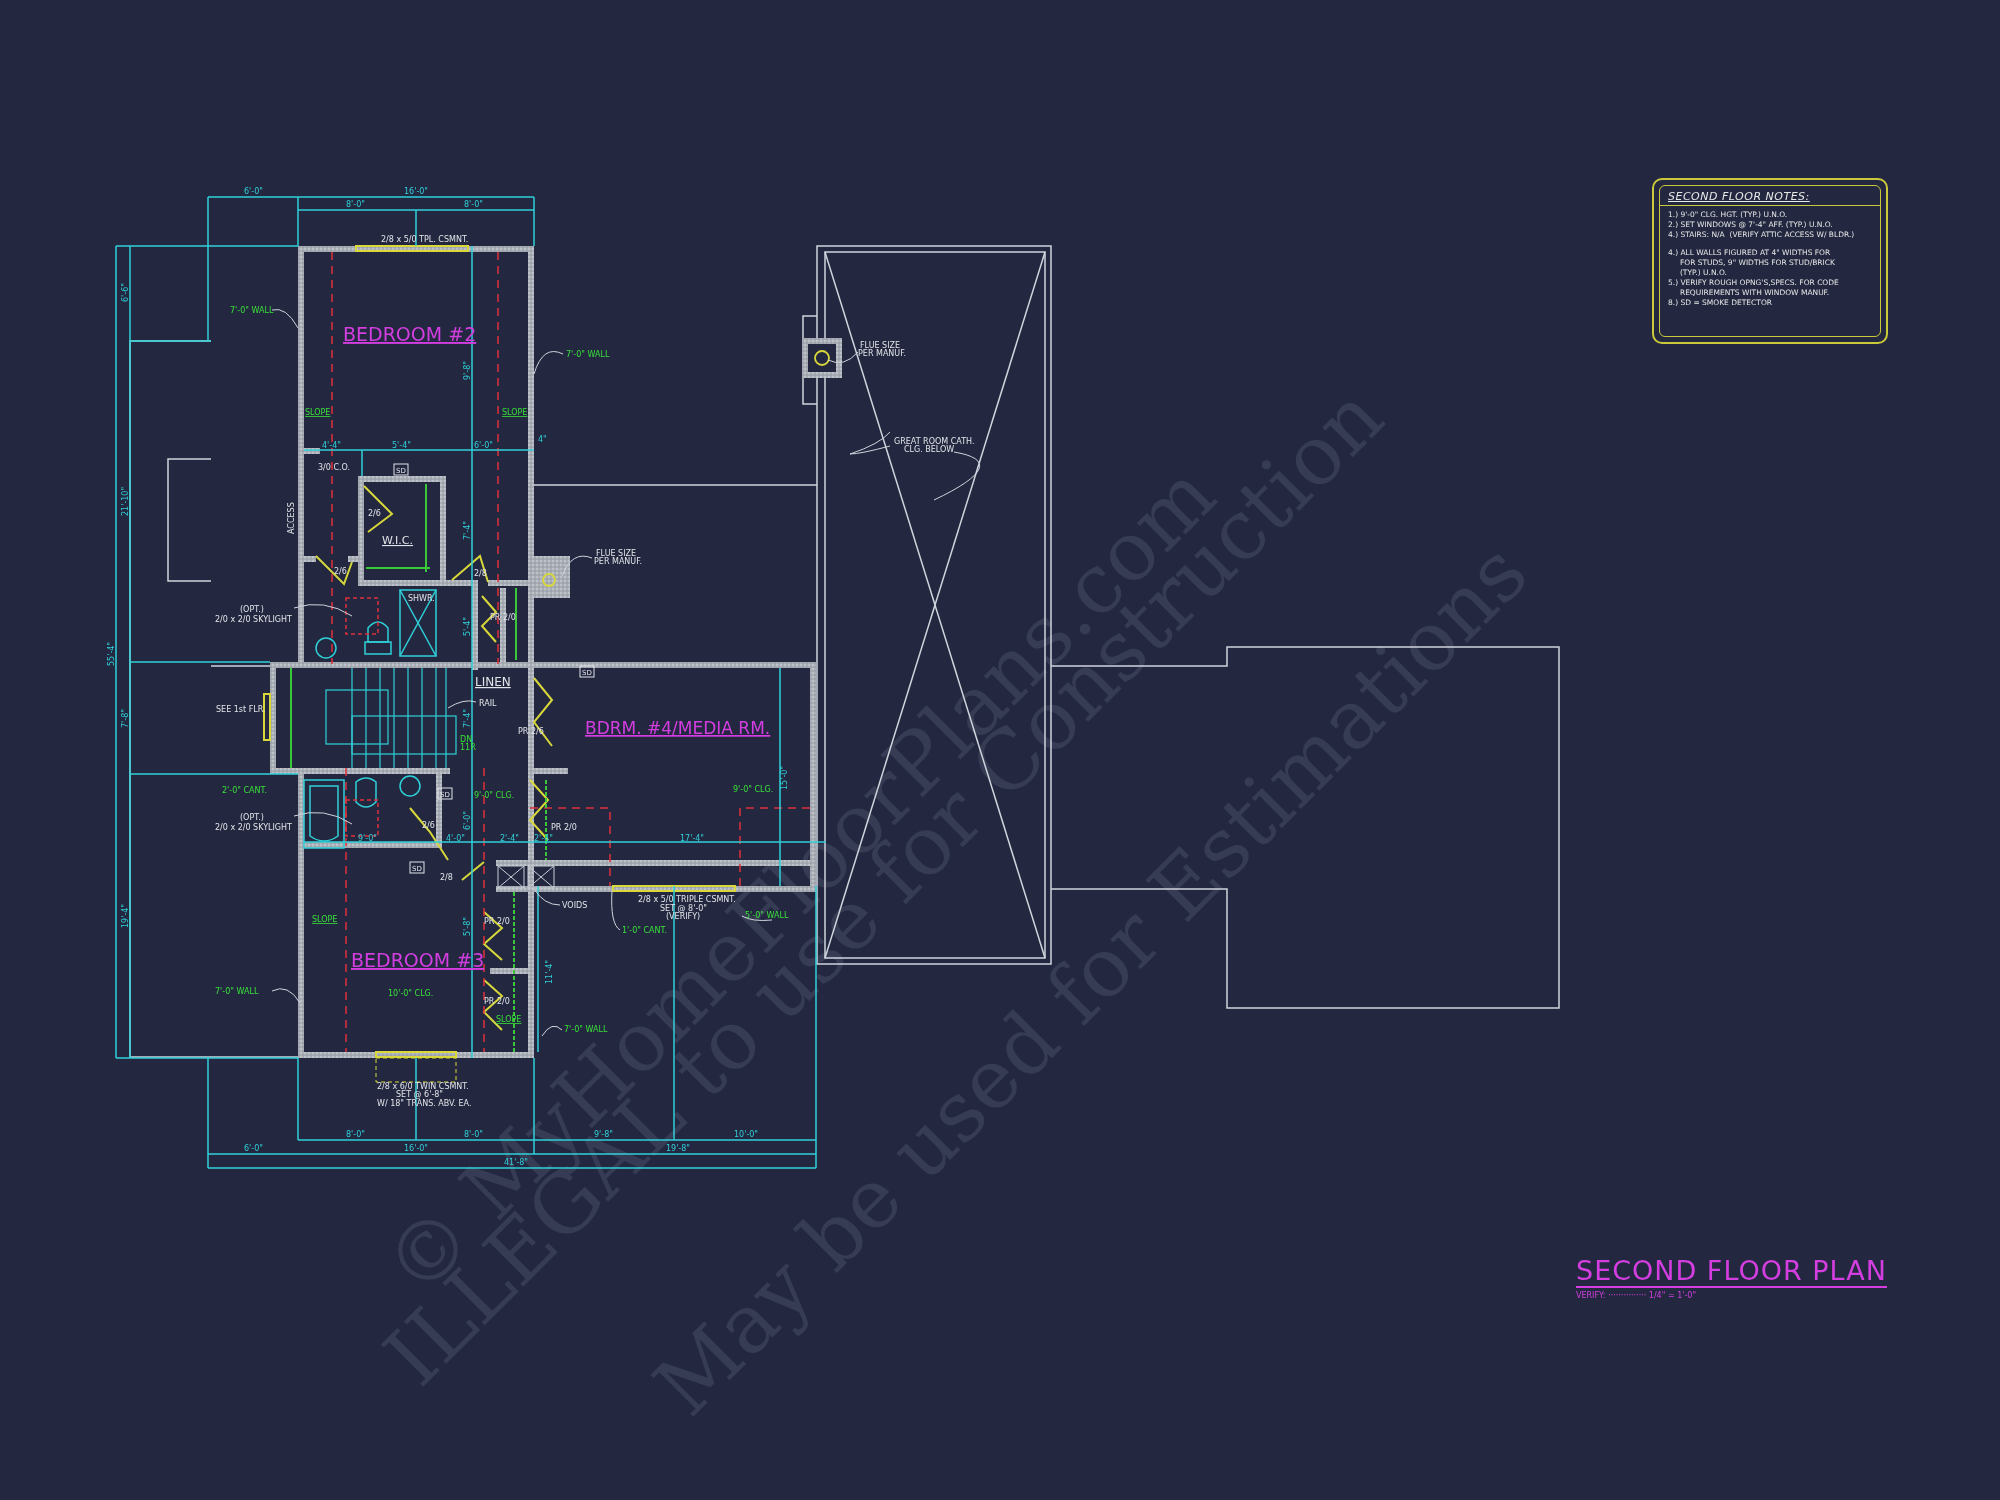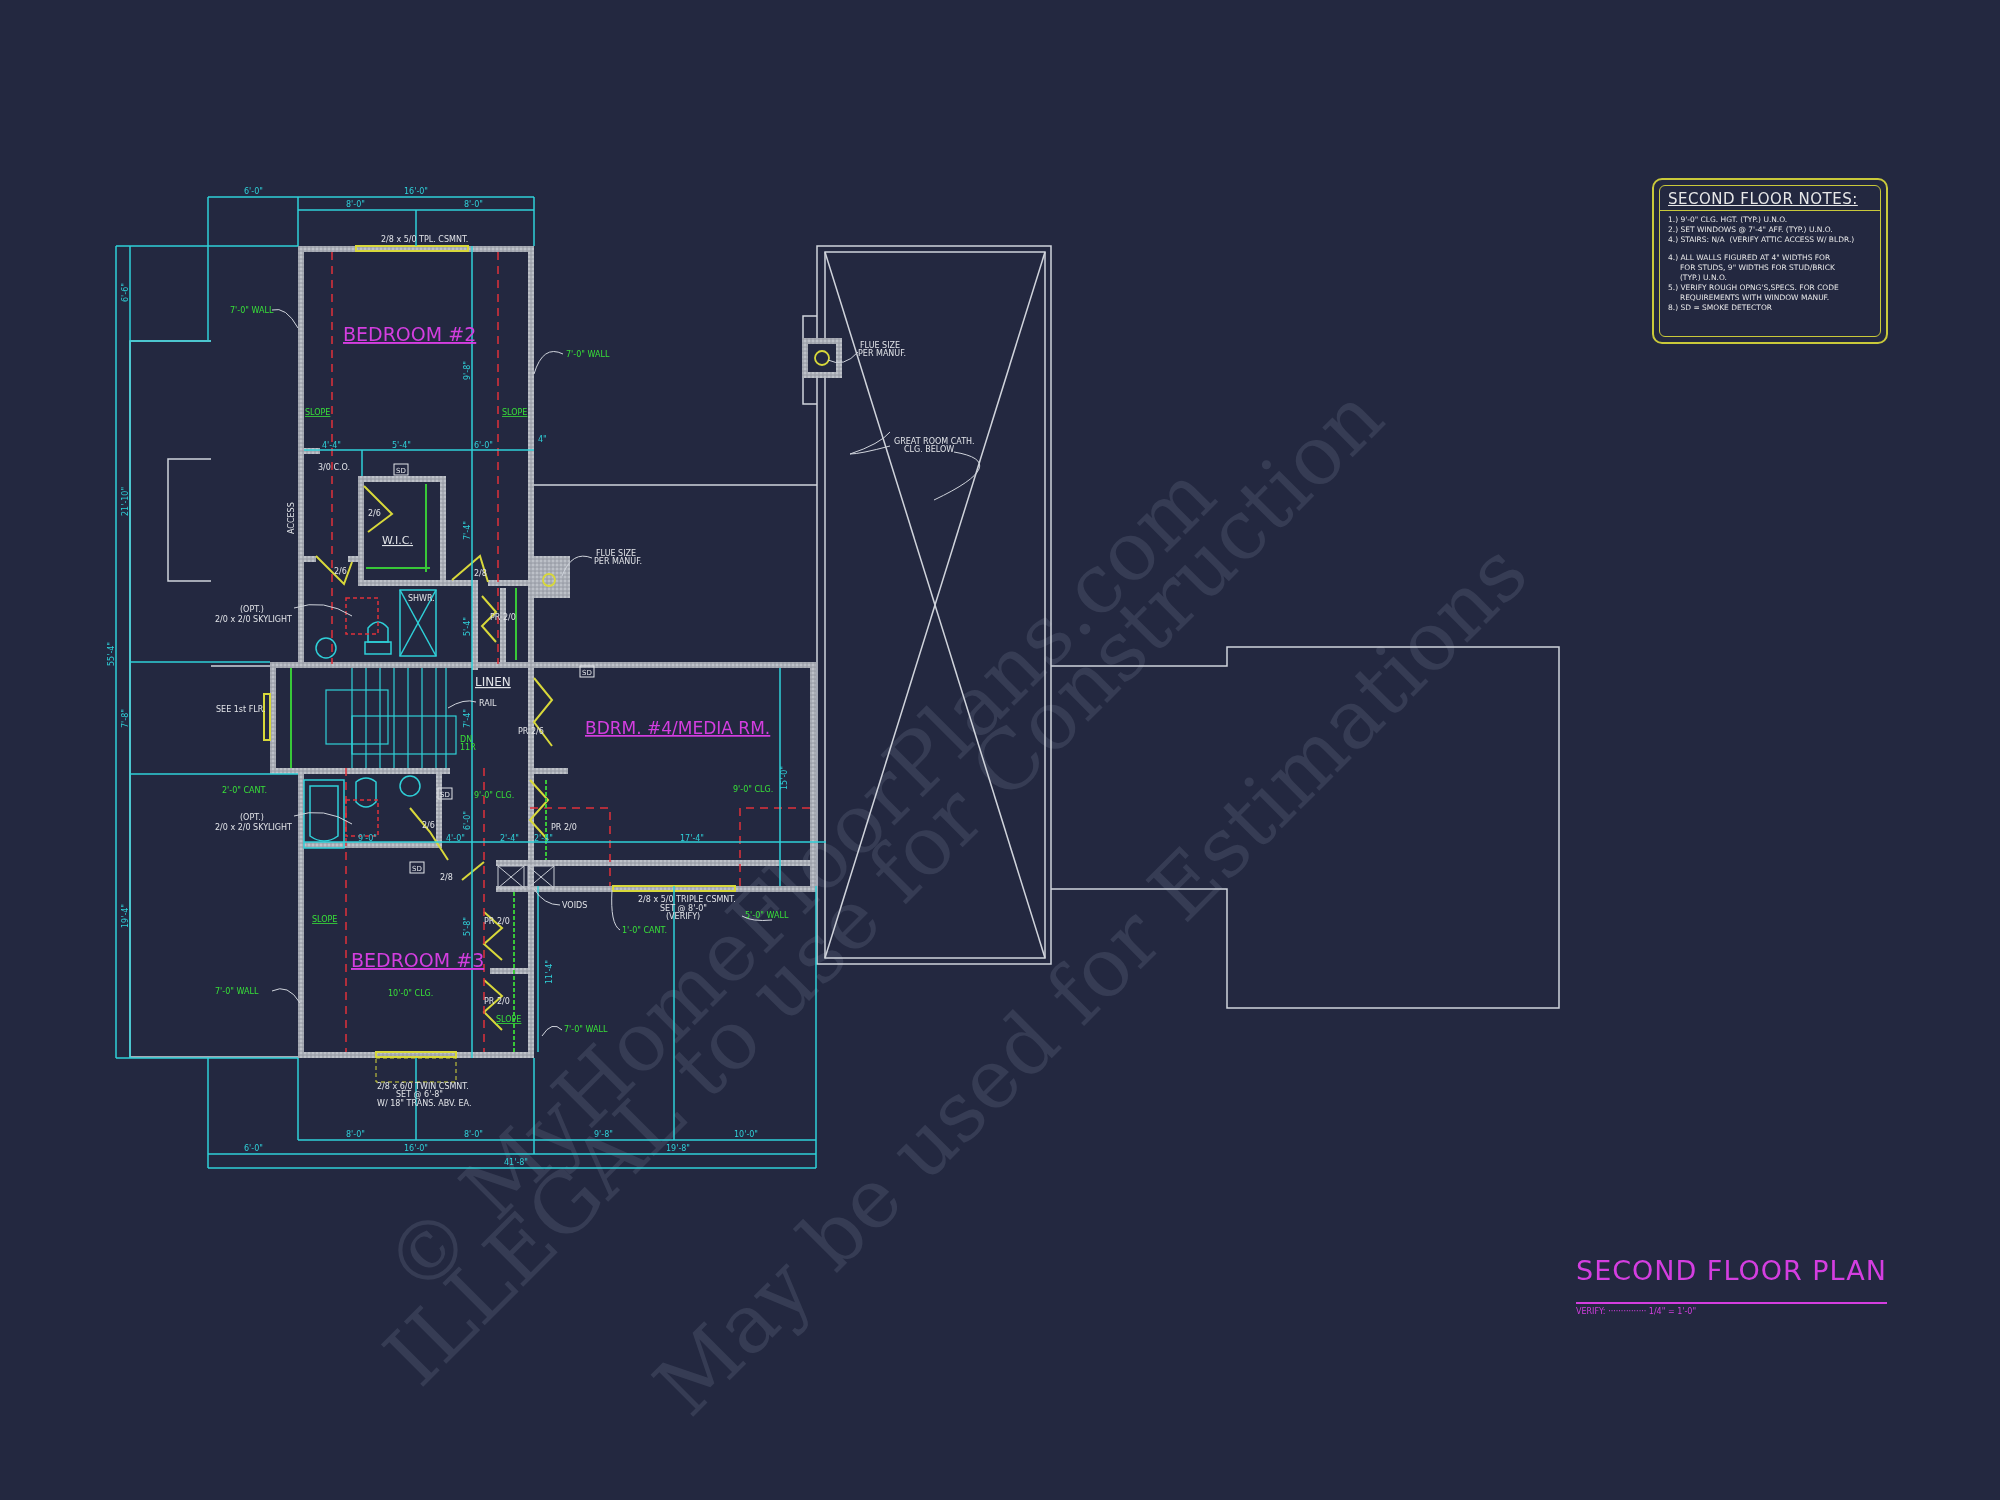--- a/index.html
+++ b/index.html
@@ -1,25 +1,25 @@
 <!DOCTYPE html>
 <html><head>
 <meta charset="utf-8">
 <style>
   html, body { margin:0; padding:0; background:#232840; }
   body { width:2000px; height:1500px; position:relative; overflow:hidden; font-family:"DejaVu Sans", sans-serif; }
   #plan { position:absolute; left:0; top:0; }
   .notes-box { position:absolute; left:1652px; top:178px; width:232px; height:162px; border:2px solid #c9c93a; border-radius:10px; }
   .notes-inner { position:absolute; left:5px; top:5px; right:5px; bottom:5px; border:1.5px solid #c9c93a; border-radius:6px; }
-  .notes-title { color:#e8e8e8; font-size:15px; text-decoration:underline; padding:4px 8px 2px; border-bottom:1.5px solid #c9c93a; letter-spacing:0.5px; }
+  .notes-title { color:#e8e8e8; font-size:11px; text-decoration:underline; padding:4px 8px 2px; border-bottom:1.5px solid #c9c93a; letter-spacing:0.5px;font-style:italic; }
   .notes-list { color:#e8e8e8; font-size:7.5px; padding:4px 8px; line-height:10px; }
   .notes-list div { white-space:pre; }
   .gap { height:8px; }
   .title-block { position:absolute; left:1576px; top:1256px; }
-  .title-main { color:#d43ee0; font-size:27px; letter-spacing:1px; border-bottom:2px solid #d43ee0; padding-bottom:16px; line-height:30px; }
+  .title-main { color:#d43ee0; font-size:27px; letter-spacing:1px; border-bottom:2px solid #d43ee0; padding-bottom:0px; line-height:30px; }
   .title-scale { color:#d43ee0; font-size:8px; margin-top:3px; }
 </style>
 </head>
 <body>
 
 <svg id="plan" width="2000" height="1500" viewBox="0 0 2000 1500" xmlns="http://www.w3.org/2000/svg">
   <defs>
     <pattern id="wallpat" width="4" height="4" patternUnits="userSpaceOnUse">
       <rect width="4" height="4" fill="#a9adb6"></rect>
       <circle cx="1" cy="1" r="0.7" fill="#e2e4e8"></circle>

